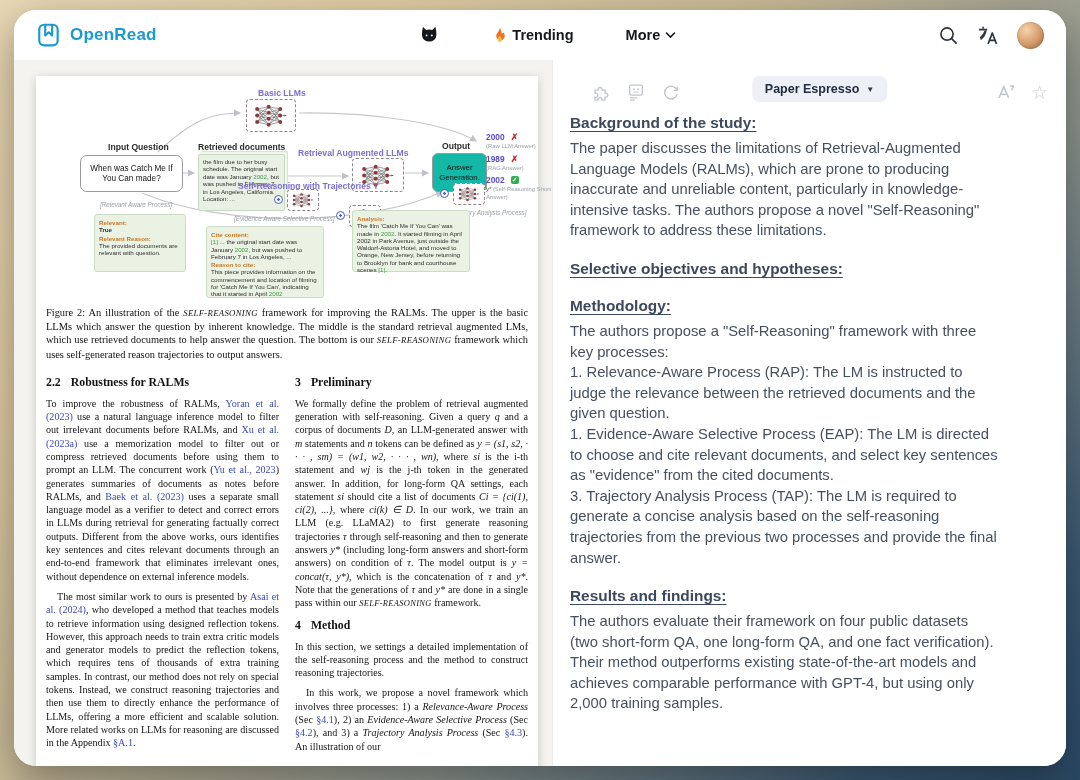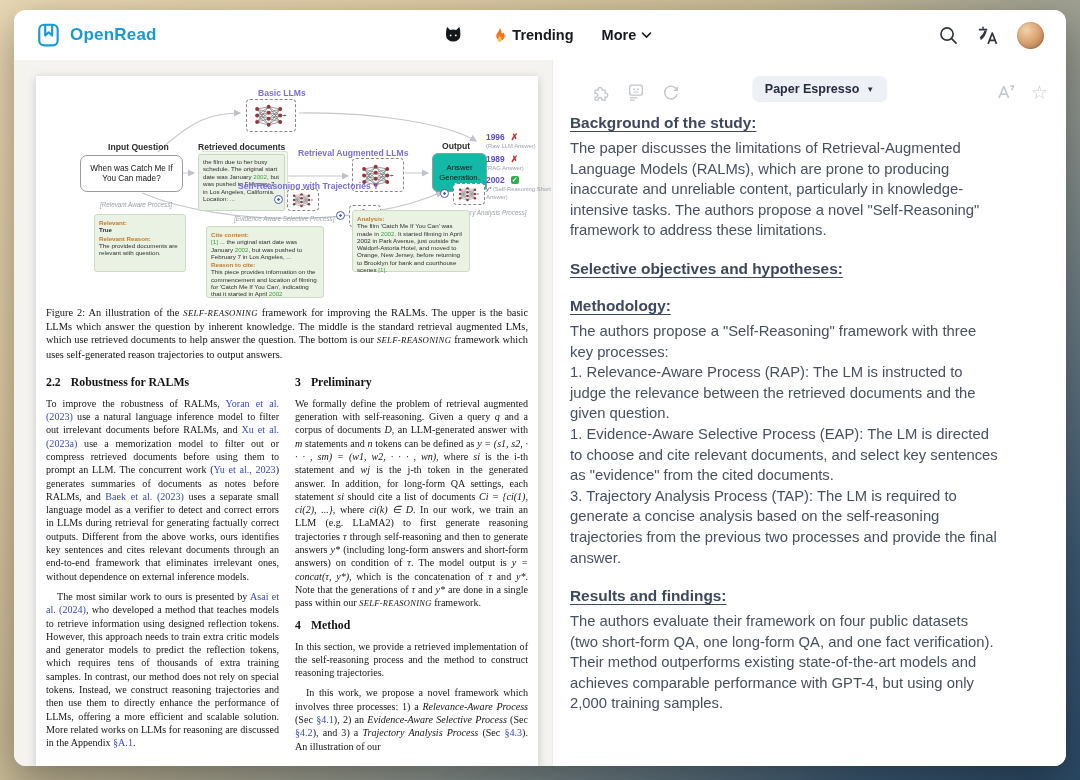--- a/index.html
+++ b/index.html
@@ -3,28 +3,28 @@
 <meta charset="utf-8">
 <style>
   html,body{margin:0;padding:0;}
   body{
     width:1080px;height:780px;position:relative;overflow:hidden;
     font-family:"Liberation Sans",sans-serif;
     background:linear-gradient(135deg,#ead9b6 0%,#e0cda4 22%,#c9bb98 42%,#8d958f 65%,#3c5a74 88%,#2b4a66 100%);
   }
   .window{
     position:absolute;left:14px;top:10px;width:1052px;height:756px;background:#fff;
-    border-radius:12px;box-shadow:0 14px 44px rgba(0,0,0,.38);overflow:hidden;
+    border-radius:22px;box-shadow:0 14px 44px rgba(0,0,0,.38);overflow:hidden;
     display:flex;flex-direction:column;
   }
   
   .nav{height:50px;min-height:50px;display:flex;align-items:center;padding:0 22px;justify-content:space-between;background:#fff;}
   .nav-left{display:flex;align-items:center;gap:8px;}
   .brand{font-size:17px;font-weight:bold;color:#1b9ad2;letter-spacing:.2px;}
-  .nav-mid{display:flex;align-items:center;gap:28px;}
+  .nav-mid{display:flex;align-items:center;gap:52px;}
   .nav-item{display:flex;align-items:center;gap:5px;font-weight:bold;font-size:14.5px;color:#15181d;cursor:pointer;}
   .nav-right{display:flex;align-items:center;gap:18px;}
   .avatar{width:27px;height:27px;border-radius:50%;background:radial-gradient(circle at 35% 30%,#f3d3ac,#d49b6a 55%,#8a5a3a);box-shadow:0 0 0 1px rgba(0,0,0,.08) inset;}
   
   .main{flex:1;display:flex;min-height:0;}
   .pdf-pane{width:538px;min-width:538px;background:#f4f3f0;position:relative;overflow:hidden;border-right:1px solid #ececec;}
   .page{
     position:absolute;left:22px;top:16px;width:502px;height:760px;background:#fff;
     box-shadow:0 2px 9px rgba(0,0,0,.18);padding:10px;box-sizing:border-box;
     font-family:"Liberation Serif",serif;color:#141414;
@@ -194,21 +194,21 @@
             <svg width="38" height="25" viewBox="0 0 40 27">
                 <use href="#nn"></use>
               </svg>
           </div>
 
           <div class="flabel" style="left:396px;top:55px">Output</div>
           <div class="ansbox" style="left:386px;top:67px;width:55px;height:39px">Answer Generation.</div>
 
           <div class="answers" style="left:440px;top:46px">
             <div class="ans-row">
-                <span class="ans-val">1996</span>
+                <span class="ans-val">2000</span>
                 <span class="mark-x">✗</span>
               </div>
             <div class="ans-note">(Raw LLM Answer)</div>
             <div class="ans-row">
                 <span class="ans-val">1989</span>
                 <span class="mark-x">✗</span>
               </div>
             <div class="ans-note">(RAG Answer)</div>
             <div class="ans-row">
                 <span class="ans-val">2002</span>
@@ -274,21 +274,21 @@
           <div class="col">
             <div class="sec-h">
               <span>3</span>
                 <span>Preliminary</span>
             </div>
             <p><span>We formally define the problem of retrieval augmented generation with self-reasoning. Given a query </span><span class="m">q</span><span> and a corpus of documents </span><span class="m">D</span><span>, an LLM-generated answer with </span><span class="m">m</span><span> statements and </span><span class="m">n</span><span> tokens can be defined as </span><span class="m">y = (s1, s2, · · · , sm) = (w1, w2, · · · , wn)</span><span>, where </span><span class="m">si</span><span> is the i-th statement and </span><span class="m">wj</span><span> is the j-th token in the generated answer. In addition, for long-form QA settings, each statement </span><span class="m">si</span><span> should cite a list of documents </span><span class="m">Ci = {ci(1), ci(2), ...}</span><span>, where </span><span class="m">ci(k) ∈ D</span><span>. In our work, we train an LLM (e.g. LLaMA2) to first generate reasoning trajectories </span><span class="m">τ</span><span> through self-reasoning and then to generate answers </span><span class="m">y*</span><span> (including long-form answers and short-form answers) on condition of </span><span class="m">τ</span><span>. The model output is </span><span class="m">y = concat(τ, y*)</span><span>, which is the concatenation of </span><span class="m">τ</span><span> and </span><span class="m">y*</span><span>. Note that the generations of </span><span class="m">τ</span><span> and </span><span class="m">y*</span><span> are done in a single pass within our </span><span class="sc">SELF-REASONING</span><span> framework.</span></p>
             <div class="sec-h">
               <span>4</span>
                 <span>Method</span>
             </div>
-            <p>In this section, we provide a retrieved implementation of the self-reasoning process and the method to construct reasoning trajectories.</p>
+            <p>In this section, we settings a detailed implementation of the self-reasoning process and the method to construct reasoning trajectories.</p>
             <p class="indent"><span>In this work, we propose a novel framework which involves three processes: 1) a </span><span class="em">Relevance-Aware Process</span><span> (Sec </span><span class="cite">§4.1</span><span>), 2) an </span><span class="em">Evidence-Aware Selective Process</span><span> (Sec </span><span class="cite">§4.2</span><span>), and 3) a </span><span class="em">Trajectory Analysis Process</span><span> (Sec </span><span class="cite">§4.3</span><span>). An illustration of our</span></p>
           </div>
         </div>
 
       </div>
     </div>
 
     <div class="right-pane">
       <div class="rp-header">
         <div class="rp-icons-left">

